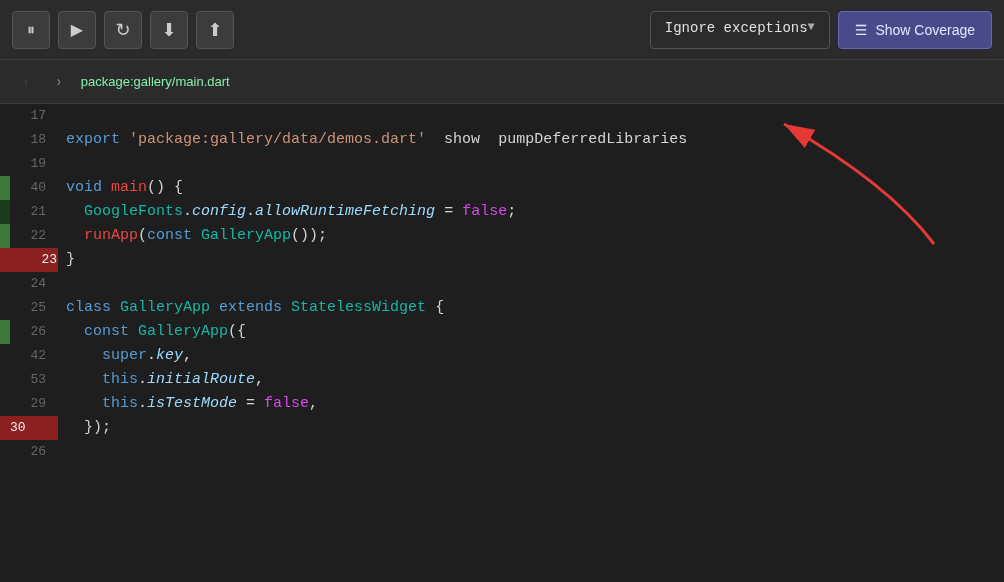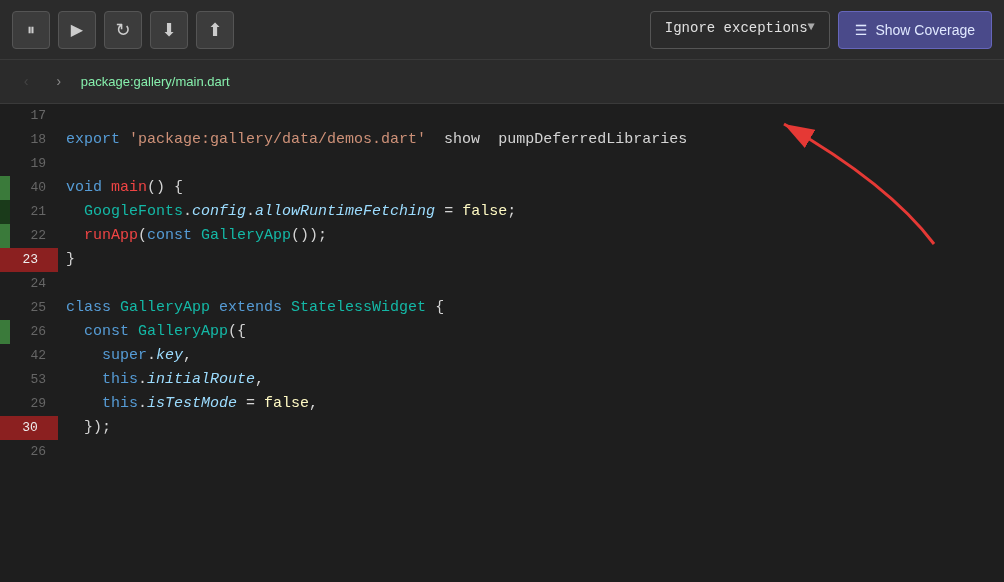--- a/index.html
+++ b/index.html
@@ -145,21 +145,21 @@
       font-family: 'Courier New', Courier, monospace;
       font-size: 15px;
     }
 
     
     .kw { color: #569cd6; } 
     .fn { color: #ef4444; } 
     .str { color: #ce9178; } 
     .cls { color: #14b8a6; } 
     .prop { color: #9cdcfe; font-style: italic; } 
-    .bool { color: #fef9c3; }
+    .bool { color: #d946ef; }
     .punc { color: #d4d4d4; }
     .plain { color: #d4d4d4; }
 
     
     .arrow-annotation {
       position: absolute;
       top: 0;
       right: 0;
       width: 300px;
       height: 160px;
@@ -238,21 +238,21 @@
   </div>
 
   <div class="code-line">
     <div class="line-coverage green"></div>
     <div class="line-number">22</div>
     <div class="line-content">  <span class="fn">runApp</span><span class="punc">(</span><span class="kw">const</span> <span class="cls">GalleryApp</span><span class="punc">());</span></div>
   </div>
 
   <div class="code-line">
     <div class="line-coverage red"></div>
-    <div class="line-number" style="background:#8b2020;color:#eee;text-align:right;padding-right:20px;">23</div>
+    <div class="line-number" style="background:#8b2020;color:#eee;text-align:right;padding-right:1px;">23</div>
     <div class="line-content"><span class="punc">}</span></div>
   </div>
 
   <div class="code-line">
     <div class="line-coverage"></div>
     <div class="line-number">24</div>
     <div class="line-content"></div>
   </div>
 
   <div class="code-line">
@@ -280,21 +280,21 @@
   </div>
 
   <div class="code-line">
     <div class="line-coverage"></div>
     <div class="line-number">29</div>
     <div class="line-content">    <span class="kw">this</span><span class="punc">.</span><span class="prop">isTestMode</span><span class="punc"> = </span><span class="bool">false</span><span class="punc">,</span></div>
   </div>
 
   <div class="code-line">
     <div class="line-coverage red"></div>
-    <div class="line-number" style="background:#8b2020;color:#eee;text-align:center;padding-right:8px;">30</div>
+    <div class="line-number" style="background:#8b2020;color:#eee;text-align:left;padding-right:8px;">30</div>
     <div class="line-content">  <span class="punc">});</span></div>
   </div>
 
   <div class="code-line">
     <div class="line-coverage"></div>
     <div class="line-number">26</div>
     <div class="line-content"></div>
   </div>
 
   <svg class="arrow-annotation" viewBox="0 0 300 160" xmlns="http://www.w3.org/2000/svg">

